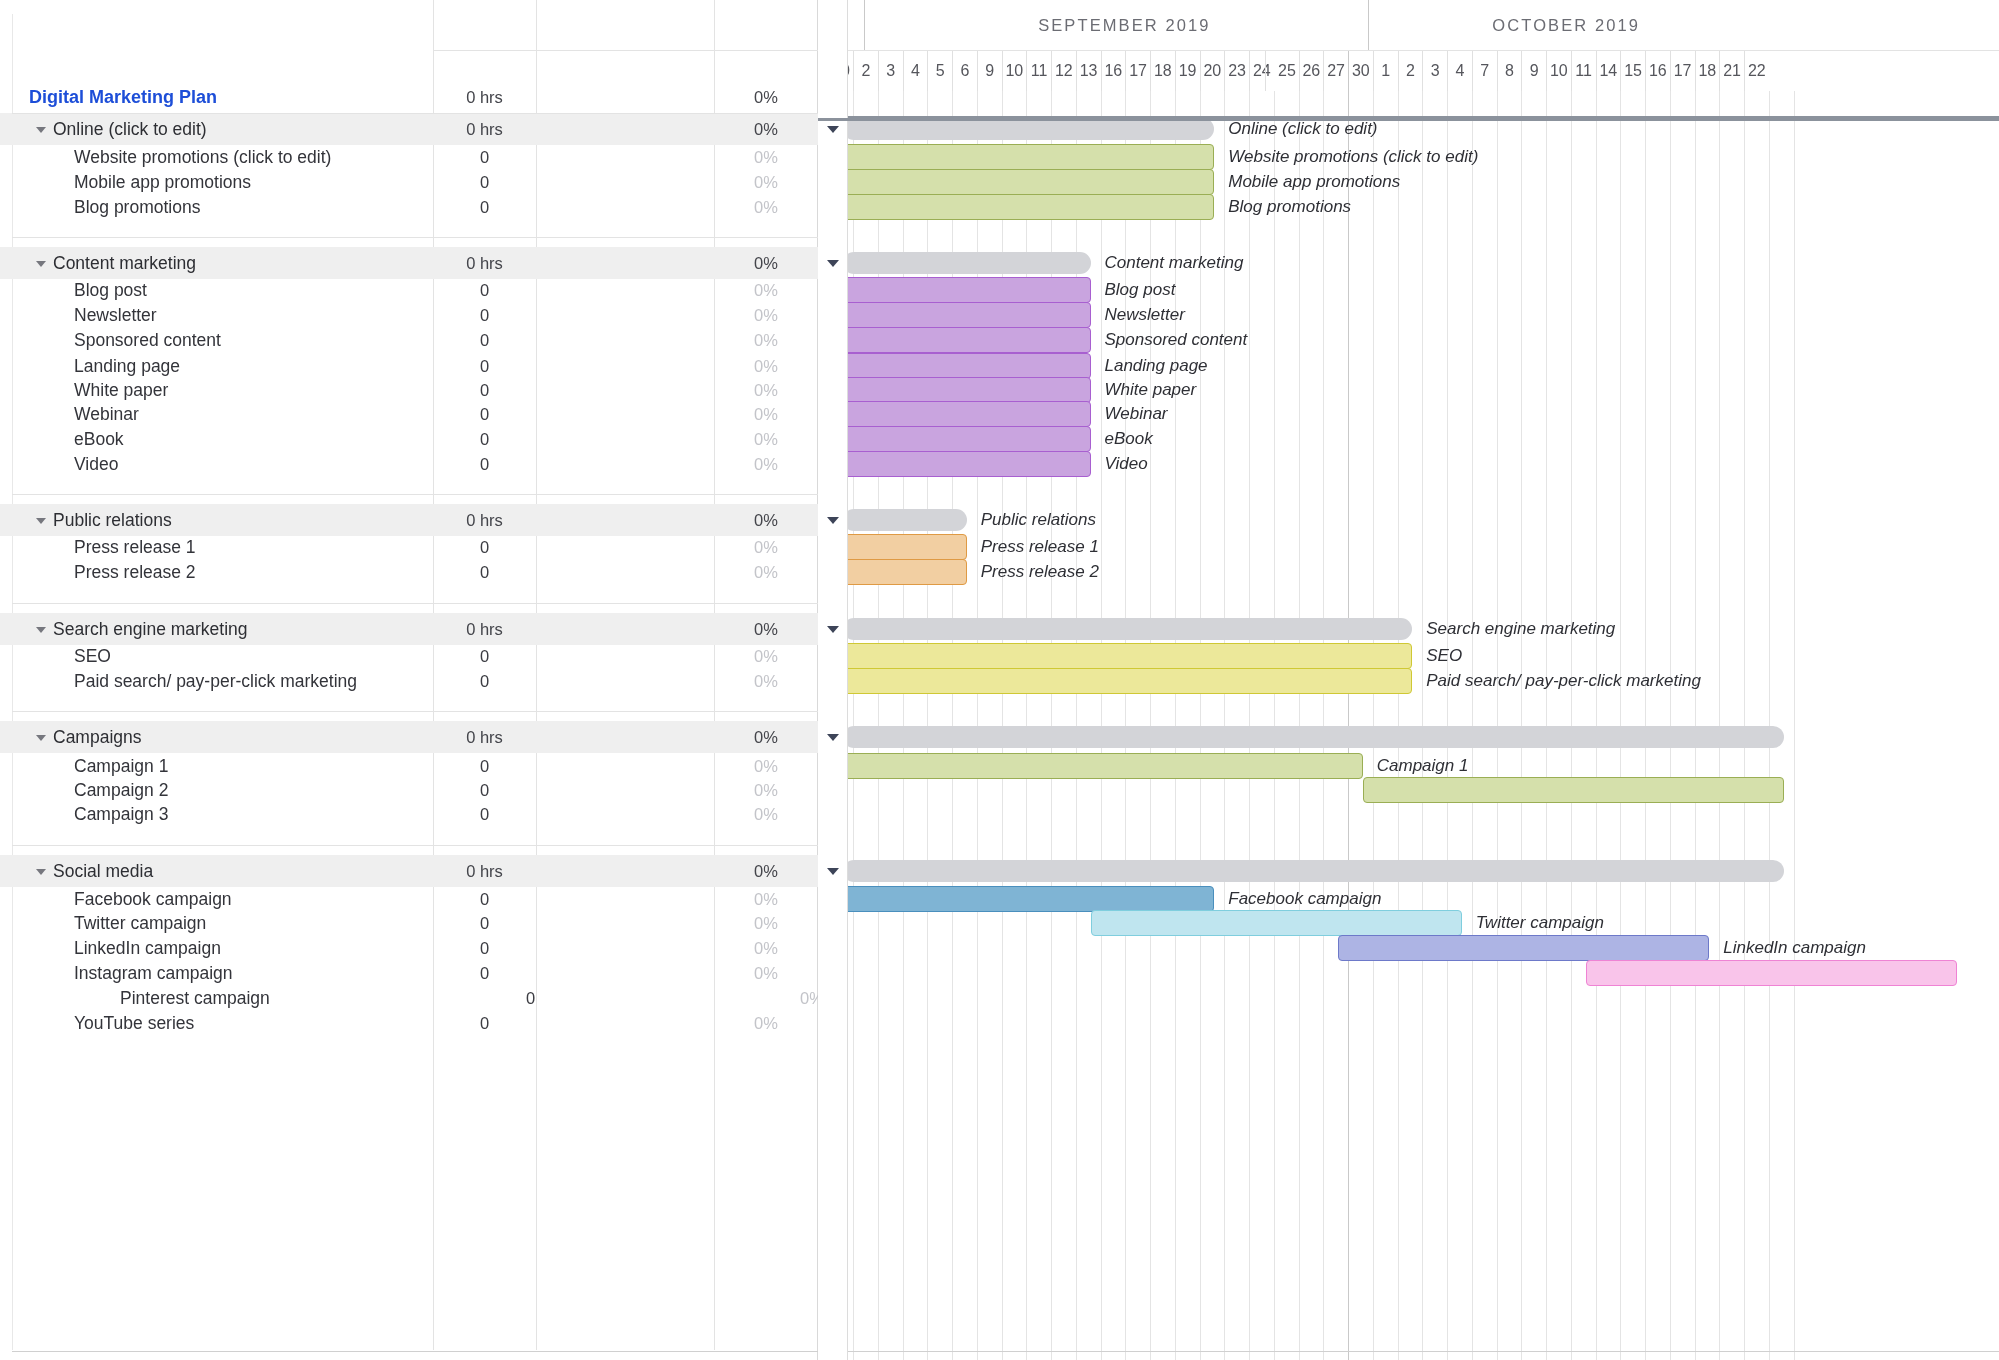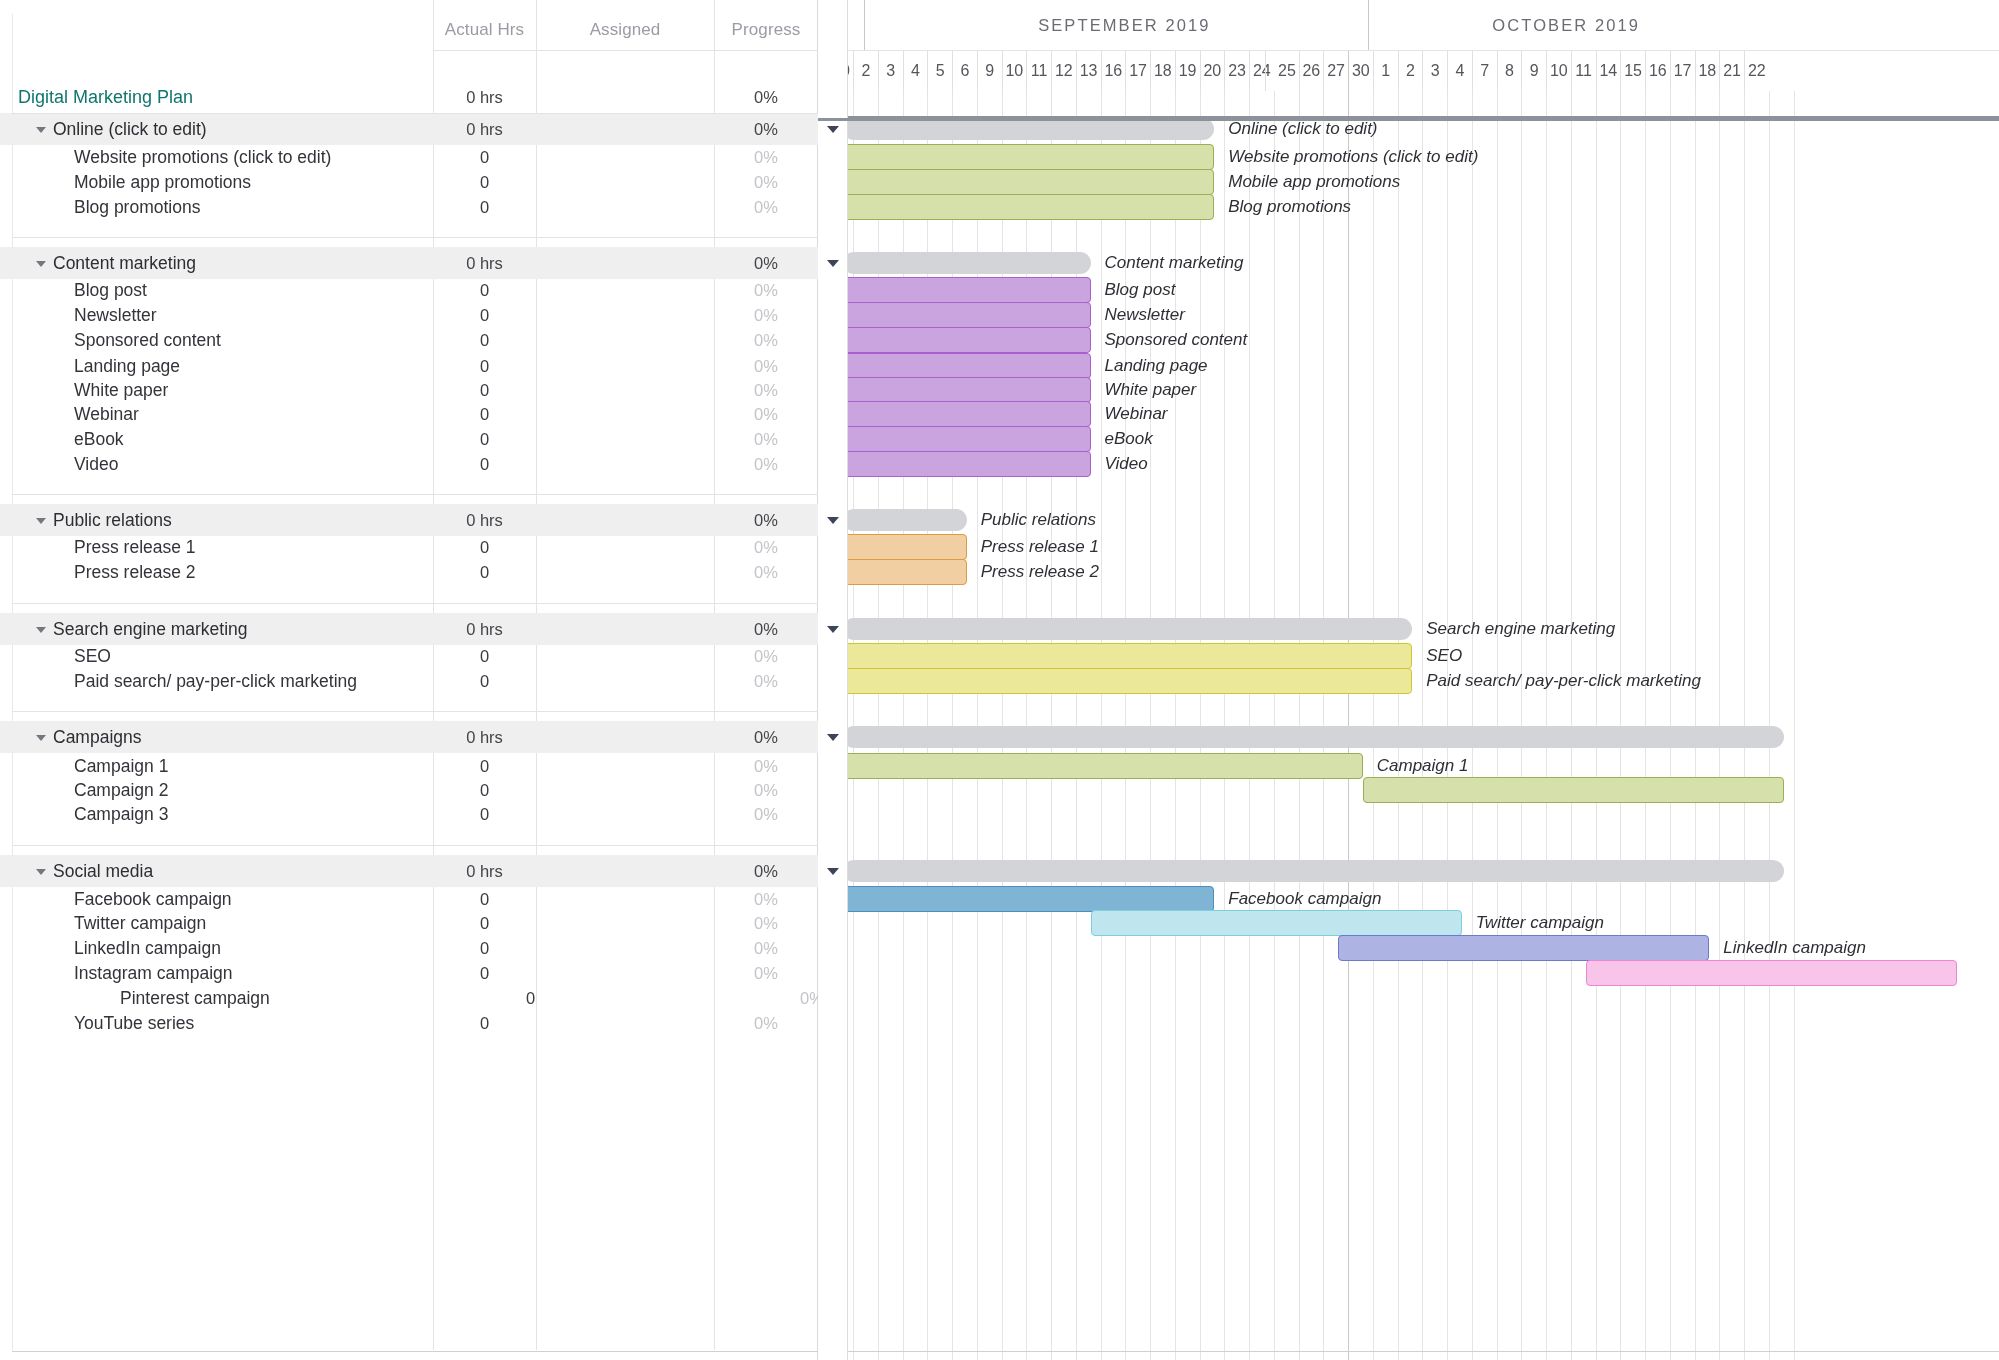--- a/index.html
+++ b/index.html
@@ -59,21 +59,21 @@
   }
   .row .actual {
     flex: 0 0 103px; text-align: center;
     font-size: 16.5px; color: #55565c;
   }
   .row .assigned { flex: 0 0 178px; }
   .row .progress {
     flex: 0 0 104px; text-align: center;
     font-size: 16.5px; color: #55565c;
   }
-  .row.project .name  { font-size: 18px; color: #0f766e; padding-left: 18px; }
+  .row.project .name  { font-size: 18px; color: #1d4ed8; padding-left: 29px; font-weight: bold; }
   .row.project .actual,
   .row.project .progress { color: #44454b; }
 
   .row.group { background: #efefef; }
   .row.group .name { padding-left: 36px; font-weight: 400; color:#2d2e33; }
   .row.group .actual, .row.group .progress { color: #44454b; }
 
   .row.task .name { padding-left: 74px; color: #33343a; }
   .row.task .actual { color: #3b3c42; }
   .row.task .progress { color: #c3c4c9; }
@@ -185,25 +185,20 @@
   .bar.ltblue { background:#bfe5ef; border-color:#7fcede; }
   .bar.indigo { background:#adb4e4; border-color:#6d79c9; }
   .bar.pink   { background:#f9c4ea; border-color:#ef83d4; }
 </style>
 </head>
 <body>
 
 <div id="app">
 
   <div id="left-panel">
-    <div id="left-header">
-      <div class="hdr-label hdr-actual">Actual Hrs</div>
-      <div class="hdr-label hdr-assigned">Assigned</div>
-      <div class="hdr-label hdr-progress">Progress</div>
-    </div>
     <div class="hdr-underline"></div>
     <div class="colsep c0"></div>
     <div class="colsep c1"></div>
     <div class="colsep c2"></div>
     <div class="colsep c3"></div>
     <div id="left-rows">
         <div class="row project" style="top: 81px; height: 32px;">
           <div class="name"><span>Digital Marketing Plan</span></div>
           <div class="actual">0 hrs</div>
           <div class="assigned"></div>

